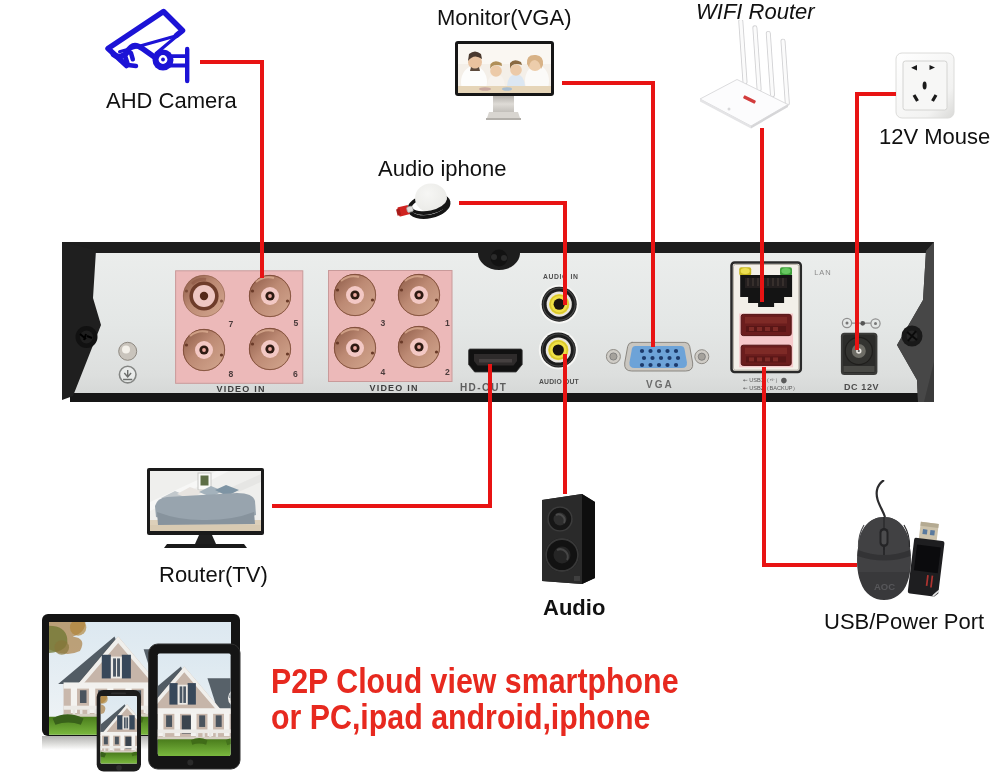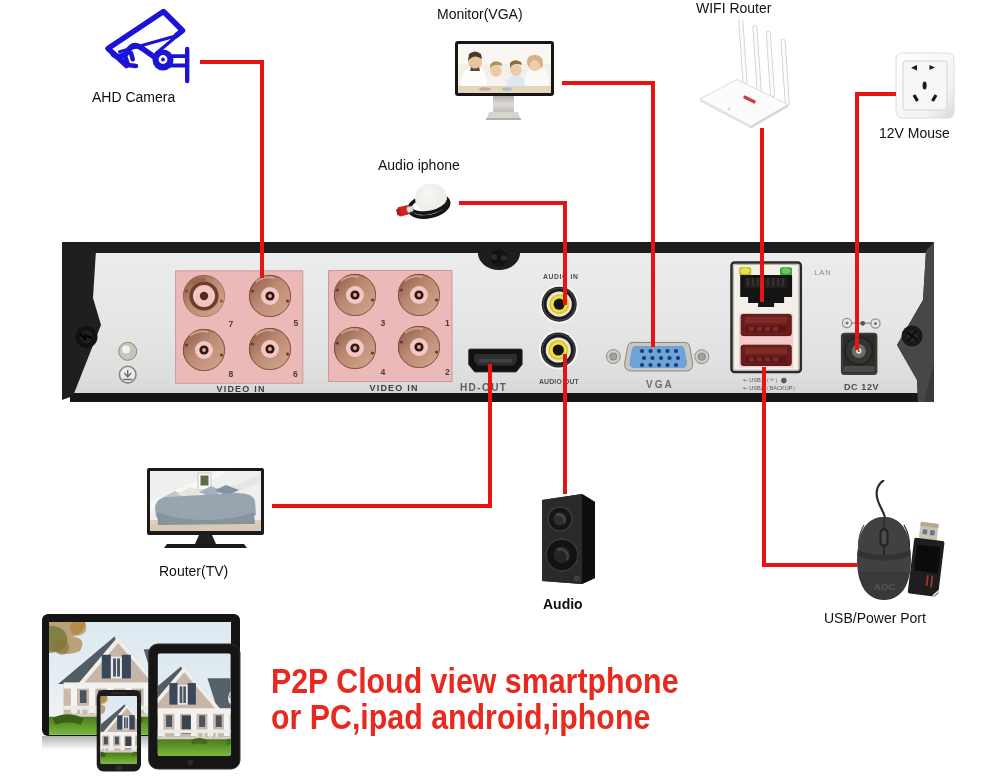--- a/index.html
+++ b/index.html
@@ -1,41 +1,41 @@
 <!DOCTYPE html>
 <html><head>
 <meta charset="utf-8">
 <style>
 html,body{margin:0;padding:0;}
 body{width:1000px;height:780px;position:relative;background:#fff;font-family:"Liberation Sans",sans-serif;overflow:hidden;}
 .abs{position:absolute;}
-.lbl{position:absolute;color:#111;font-size:14px;line-height:1;white-space:nowrap;}
+.lbl{position:absolute;color:#111;font-size:22px;line-height:1;white-space:nowrap;}
 .rl{position:absolute;background:#e81313;z-index:5;}
 </style>
 </head>
 <body>
 
 <div class="rl" style="left:200px;top:60px;width:63px;height:4px;"></div>
 <div class="rl" style="left:259.5px;top:60px;width:4px;height:218px;"></div>
 <div class="rl" style="left:562px;top:81px;width:92px;height:4px;"></div>
 <div class="rl" style="left:650.5px;top:81px;width:4px;height:266px;"></div>
 <div class="rl" style="left:759.5px;top:128px;width:4px;height:174px;"></div>
 <div class="rl" style="left:855px;top:92px;width:41px;height:4px;"></div>
 <div class="rl" style="left:855px;top:92px;width:4px;height:258px;"></div>
 <div class="rl" style="left:459px;top:201px;width:107px;height:4px;"></div>
 <div class="rl" style="left:562.5px;top:201px;width:4px;height:104px;"></div>
 <div class="rl" style="left:562.5px;top:354px;width:4px;height:140px;"></div>
 <div class="rl" style="left:487.7px;top:364px;width:4px;height:144px;"></div>
 <div class="rl" style="left:271.5px;top:504px;width:220px;height:4px;"></div>
 <div class="rl" style="left:761.5px;top:367px;width:4px;height:200px;"></div>
 <div class="rl" style="left:761.5px;top:563px;width:95px;height:4px;"></div>
 
-<div class="lbl" style="left:92px;top:89.5px;text-align:center;">AHD Camera</div>
+<div class="lbl" style="left:106px;top:89.5px;text-align:center;">AHD Camera</div>
 <div class="lbl" style="left:437px;top:6.5px;">Monitor(VGA)</div>
-<div class="lbl" style="left:696px;top:0.5px;">WIFI Router</div>
+<div class="lbl" style="left:696px;top:0.5px;font-style:italic;">WIFI Router</div>
 <div class="lbl" style="left:879px;top:125.5px;">12V Mouse</div>
 <div class="lbl" style="left:378px;top:157.5px;">Audio iphone</div>
 <div class="lbl" style="left:159px;top:563.5px;">Router(TV)</div>
 <div class="lbl" style="left:543px;top:596.5px;font-weight:bold;">Audio</div>
 <div class="lbl" style="left:824px;top:610.5px;">USB/Power Port</div>
 <div class="abs" style="left:271px;top:662.5px;color:#e7291f;font-size:35px;font-weight:bold;line-height:36px;transform:scaleX(0.867);transform-origin:0 0;">P2P Cloud view smartphone<br>or PC,ipad android,iphone</div>
 
 <svg id="camera" class="abs" style="left:100px;top:8px;" width="100" height="80" viewBox="0 0 100 80">
 <polygon points="8,40.5 63.5,3.5 82.5,22.5 26.5,57.5" fill="#fff"></polygon>
 <g stroke="#1c13d6" stroke-linejoin="round" stroke-linecap="round" fill="none">

